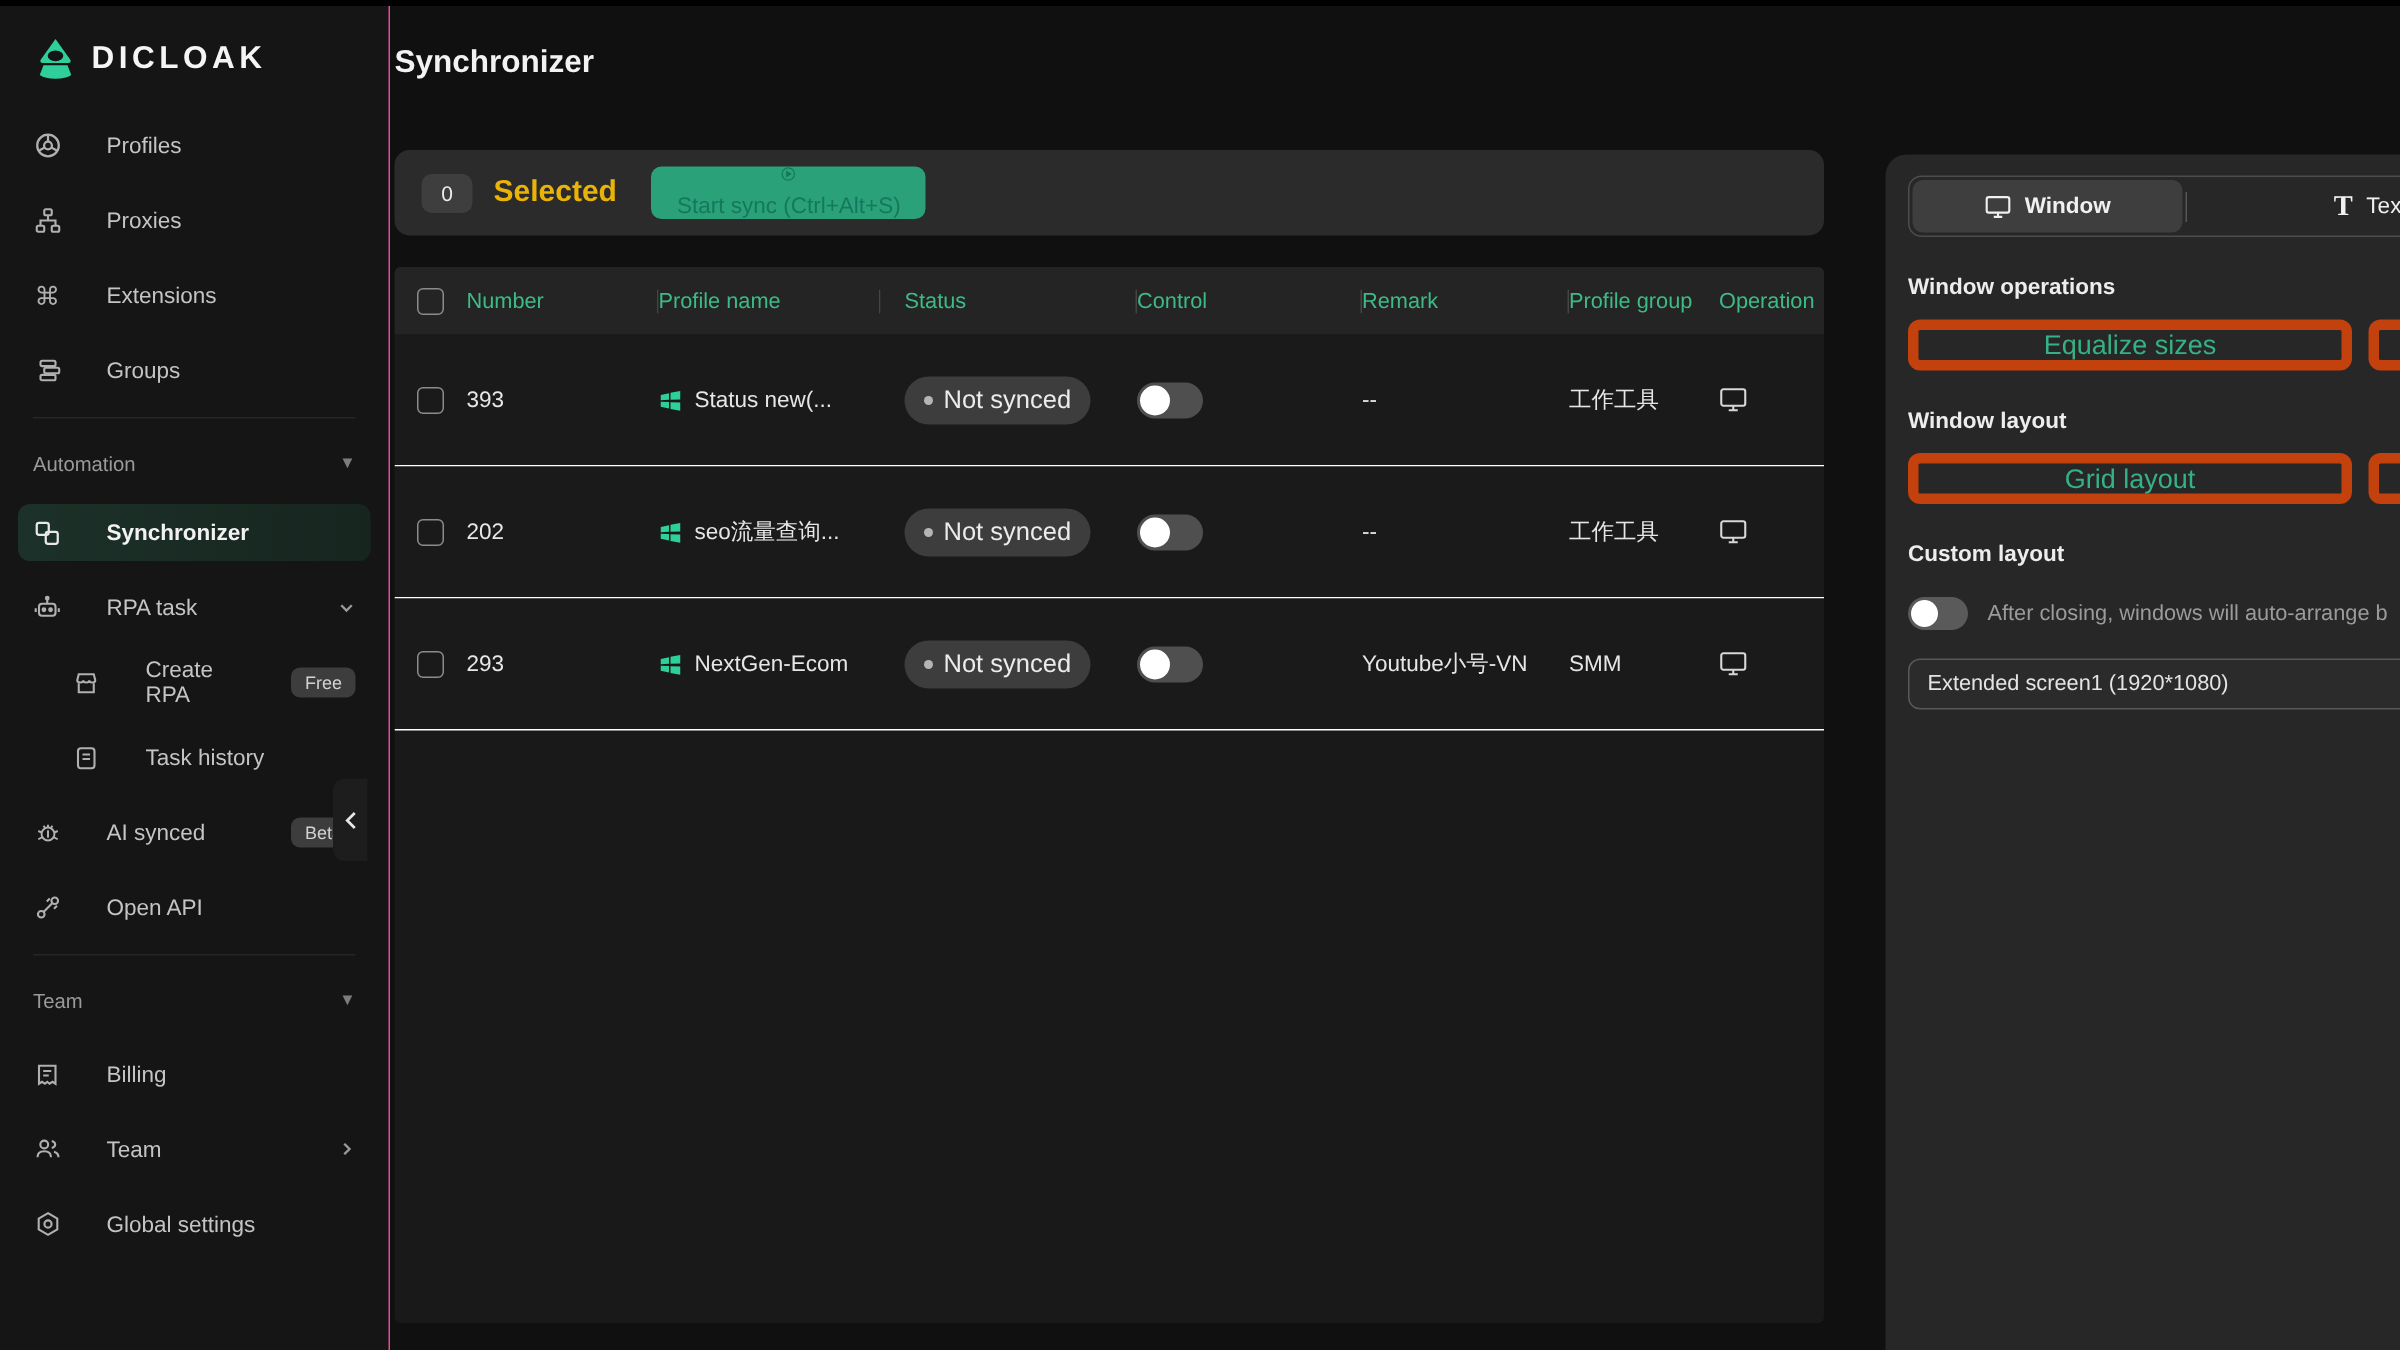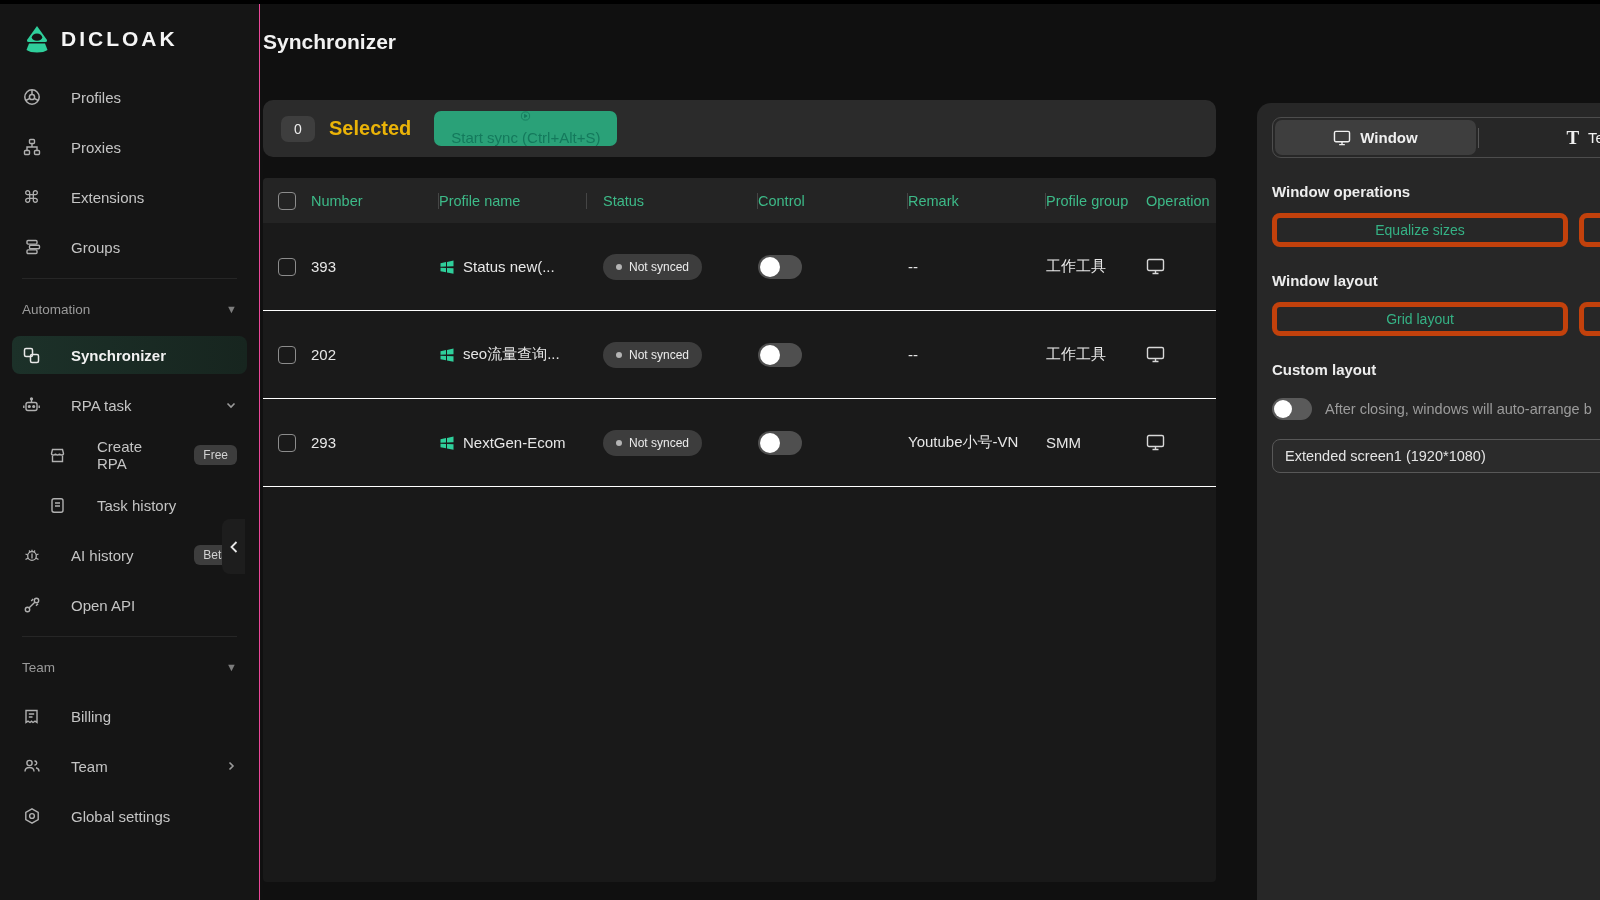--- a/index.html
+++ b/index.html
@@ -88,49 +88,49 @@
   .col-remark { width:138px; flex:0 0 auto; white-space:nowrap; overflow:hidden; }
   .col-group { width:100px; flex:0 0 auto; white-space:nowrap; overflow:hidden; }
   .col-op { flex:1; }
   .trow { height:88px; display:flex; align-items:center; background:#1a1a1a; border-bottom:1px solid #ffffff; font-size:15px; color:#e6e6e6; }
   .checkbox {
     width:18px; height:18px; border:1.5px solid #8c8c8c; border-radius:4px;
     background:transparent; cursor:pointer;
   }
   .status-pill {
     display:inline-flex; align-items:center; gap:7px; background:#3d3d3d;
-    border-radius:999px; padding:6px 13px; font-size:12px; color:#ececec;
+    border-radius:999px; padding:6px 13px; font-size:17px; color:#ececec;
   }
   .status-dot { width:6px; height:6px; border-radius:50%; background:#b5b5b5; }
   .toggle { width:44px; height:24px; background:#4f4f4f; border-radius:12px; position:relative; cursor:pointer; }
   .toggle .knob { position:absolute; left:2px; top:2px; width:20px; height:20px; border-radius:50%; background:#fff; }
   .op-icon { color:#d8d8d8; display:flex; cursor:pointer; width:22px; }
 
   
   .right-panel {
     position:absolute; left:1257px; top:103px; width:460px; height:797px;
     background:#272727; border-radius:14px 0 0 0; padding:14px 0 0 15px; z-index:5;
   }
   .tabbar {
     width:432px; height:41px; border:1px solid #4d4d4d; border-radius:9px;
     display:flex; align-items:center;
   }
   .tab {
     height:35px; display:flex; align-items:center; justify-content:center; gap:9px;
     font-size:15px; color:#f0f0f0; cursor:pointer;
   }
-  .tab-window { width:201px; margin:2px; background:#3e3e3e; border-radius:7px; font-weight:600; }
+  .tab-window { width:180px; margin:2px; background:#3e3e3e; border-radius:7px; font-weight:600; }
   .tab-divider { width:1px; height:20px; background:#565656; }
   .tab-text { flex:1; }
   .t-glyph { font-family:"Liberation Serif", serif; font-size:19px; font-weight:600; }
   .panel-label { color:#ededed; font-size:15px; font-weight:600; margin:25px 0 13px 0; }
   .btn-row { display:flex; gap:11px; }
   .outline-btn {
-    width:296px; height:34px; border:5px solid #c2410c; border-radius:8px;
-    background:transparent; color:#35b285; font-size:14px; cursor:pointer; font-family:inherit;
+    width:296px; height:34px; border:7px solid #c2410c; border-radius:8px;
+    background:transparent; color:#35b285; font-size:18px; cursor:pointer; font-family:inherit;
   }
   .outline-btn.sliver { width:120px; }
   .toggle-row { display:flex; align-items:center; gap:13px; margin-top:20px; }
   .toggle.small { width:40px; height:22px; background:#5a5a5a; flex:0 0 auto; }
   .toggle.small .knob { width:18px; height:18px; }
   .toggle-text { color:#9b9b9b; font-size:14.5px; white-space:nowrap; }
   .screen-select {
     margin-top:19px; width:438px; height:34px; border:1px solid #585858; border-radius:8px;
     background:#2b2b2b; display:flex; align-items:center; padding:0 12px;
     color:#e4e4e4; font-size:14.5px; cursor:pointer; white-space:nowrap;
@@ -245,21 +245,21 @@
       <span>Task history</span>
     </div>
 
     <div class="nav-item">
       <span class="ic">
         <svg width="18" height="18" viewBox="0 0 18 18" fill="none" stroke="currentColor" stroke-width="1.3">
             <circle cx="9" cy="10" r="4.3"></circle>
             <path d="M9 5.7 V3.8 M6 4.5 L7.3 6.2 M12 4.5 L10.7 6.2 M2.5 8 L4.9 9 M15.5 8 L13.1 9 M2.5 13.5 L5 12.2 M15.5 13.5 L13 12.2 M9 7.5 V12.5"></path>
           </svg>
       </span>
-      <span>AI history</span>
+      <span>AI synced</span>
       <span class="mini-badge">Beta</span>
     </div>
 
     <div class="nav-item">
       <span class="ic">
         <svg width="18" height="18" viewBox="0 0 18 18" fill="none" stroke="currentColor" stroke-width="1.4">
             <circle cx="4.5" cy="13.5" r="2.2"></circle>
             <circle cx="13.5" cy="4.5" r="2.2"></circle>
             <path d="M6.2 11.8 L11.8 6.2 M10.2 3 L8.2 5 M15 7.8 L13 9.8"></path>
           </svg>

